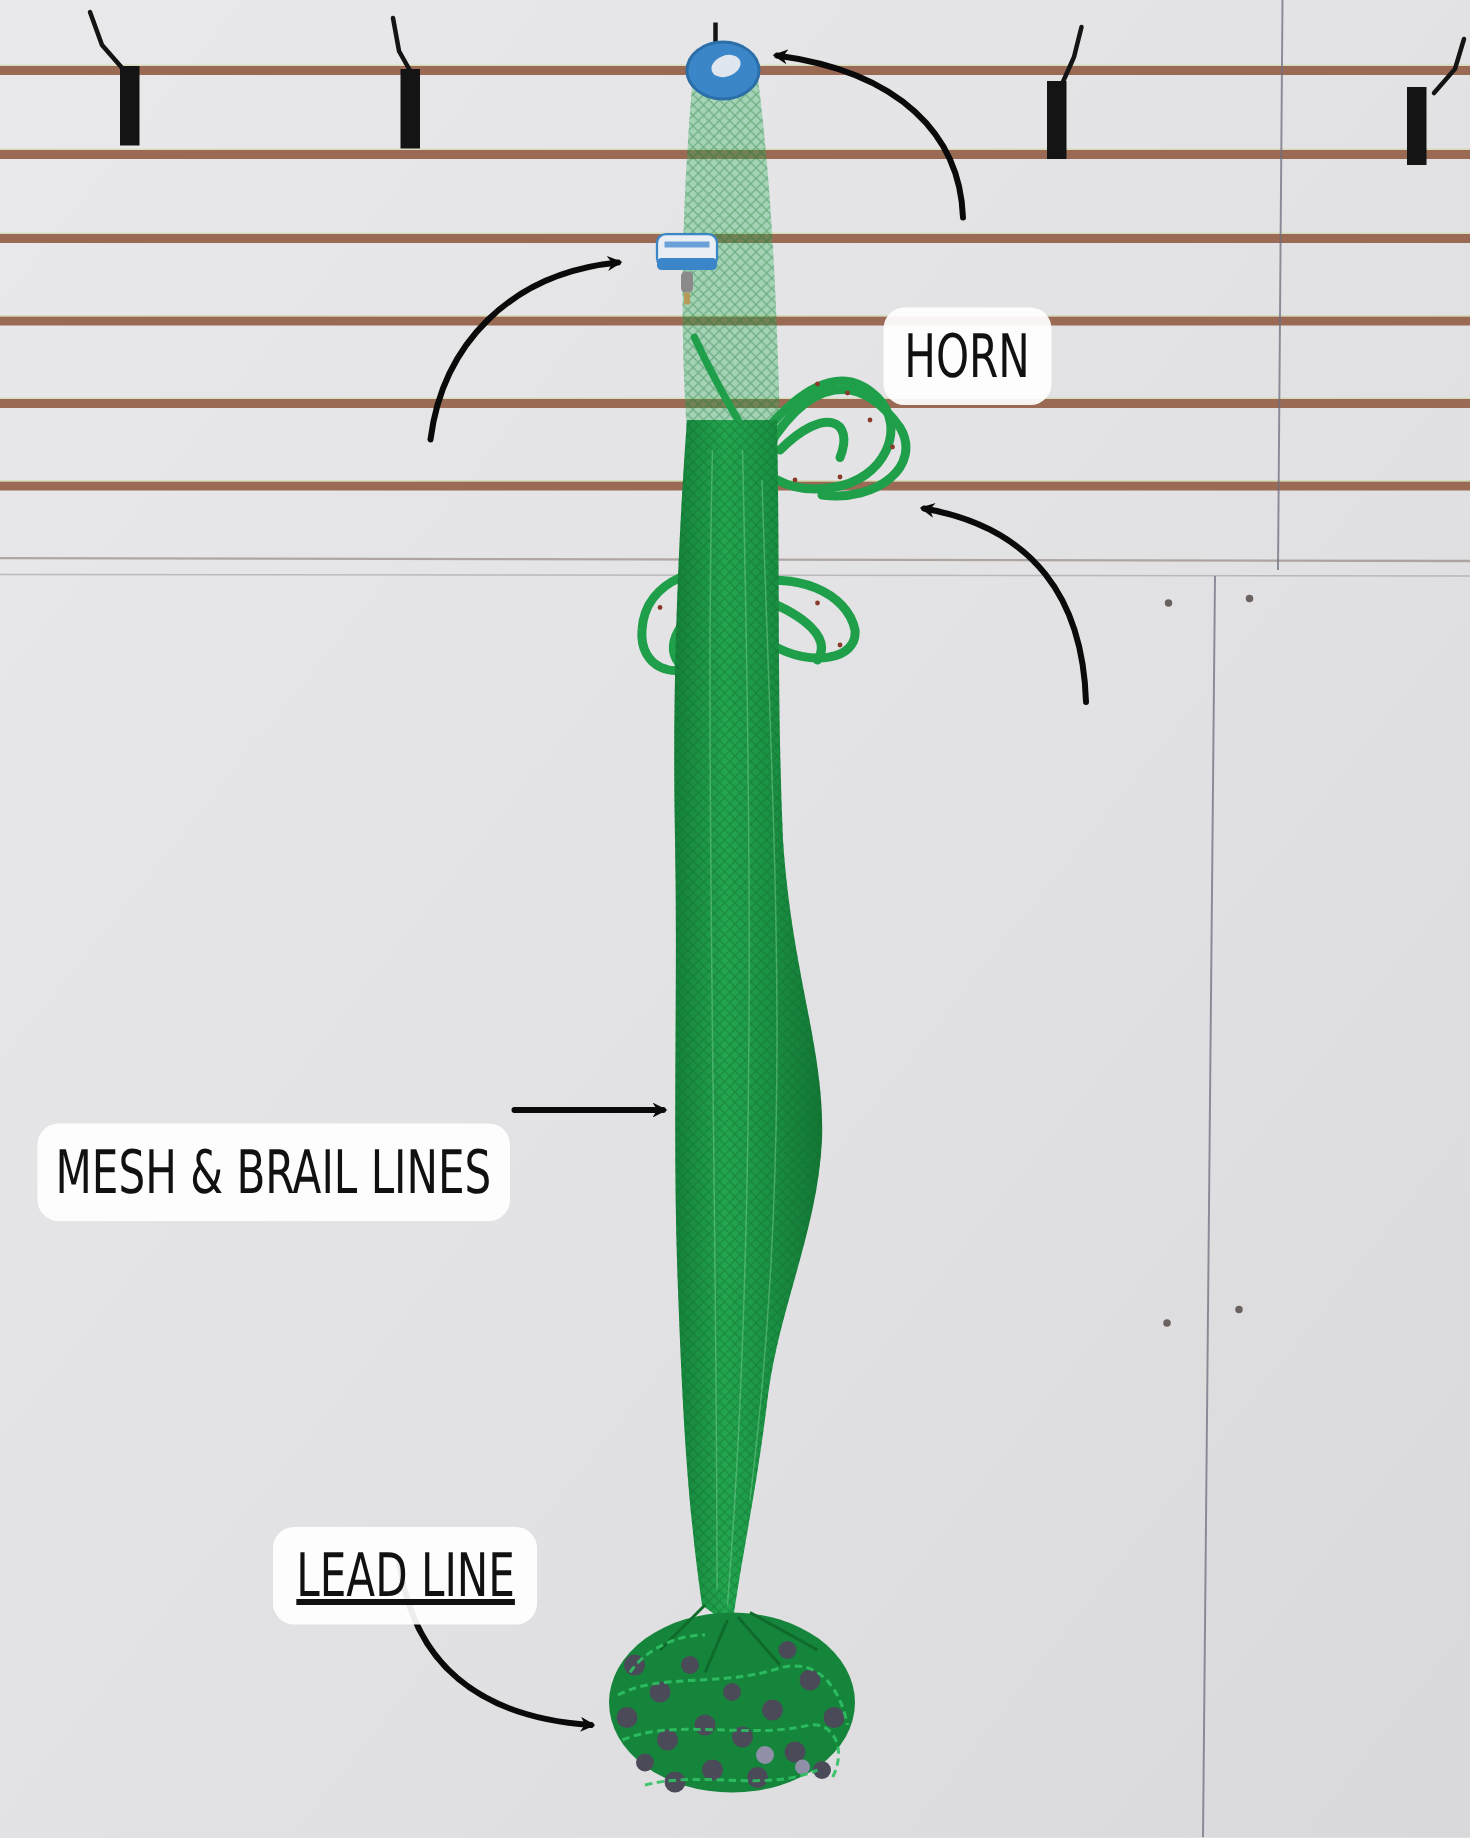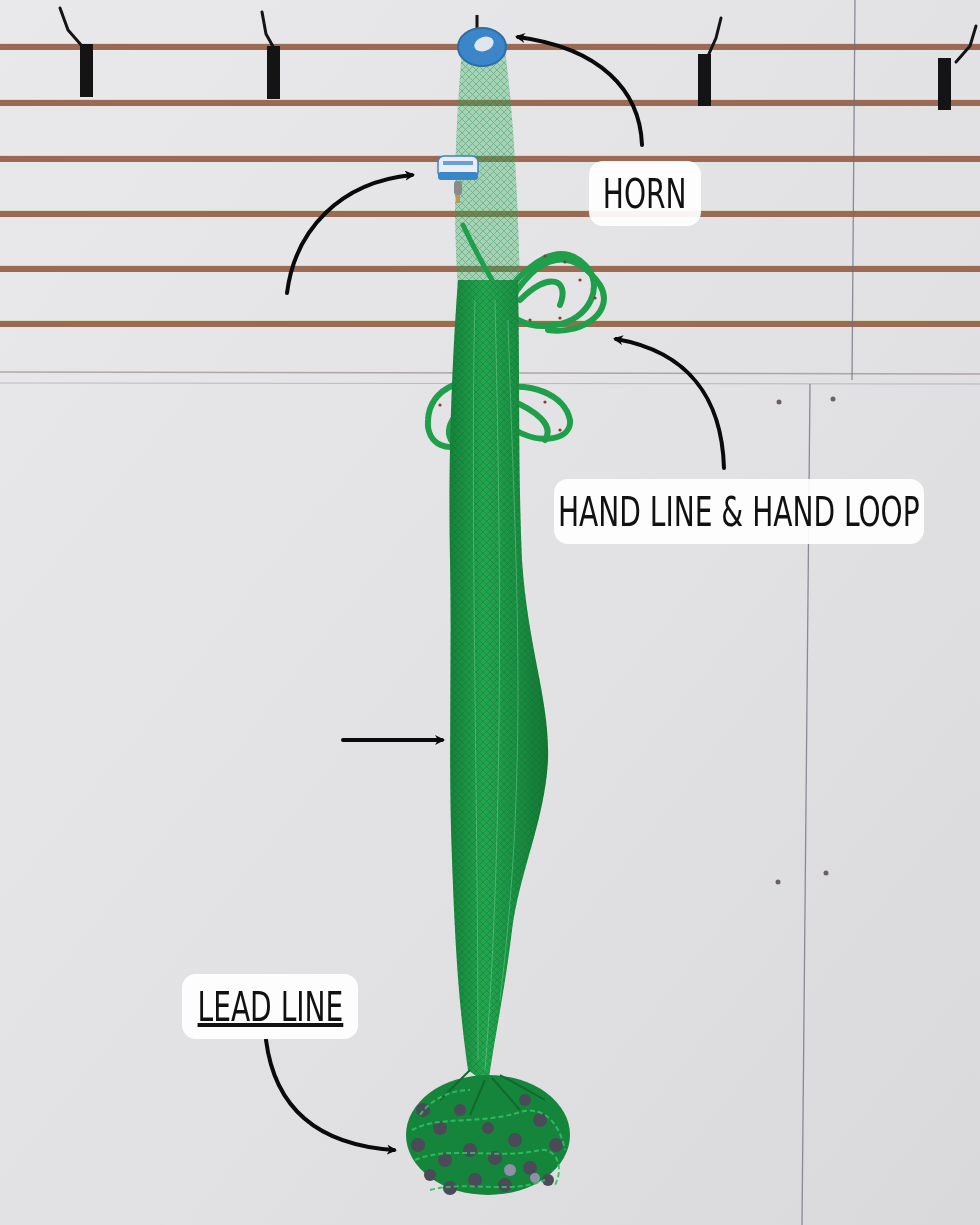--- a/index.html
+++ b/index.html
@@ -10,20 +10,21 @@
     position: absolute;
     background: rgba(255,255,255,0.93);
     border-radius: 14px;
     color: #111;
     font-family: "DejaVu Sans Condensed", "Liberation Sans Narrow", "Liberation Sans", sans-serif;
     font-weight: 500;
     letter-spacing: 0px;
     display: flex; align-items: center; justify-content: center;
     transform-origin: center;
     white-space: nowrap;
+    margin-top: 44px;
   }
   .label span { display: inline-block; transform: scaleX(0.78); transform-origin: center; }
 </style>
 </head>
 <body>
 
 <div class="stage">
 
   <svg class="scene" viewBox="0 0 980 1225" xmlns="http://www.w3.org/2000/svg">
     <defs>
@@ -182,22 +183,22 @@
       <path d="M343 740 L442 740" marker-end="url(#arrowHead)"></path>
       <path d="M266 1040 C275 1110 320 1145 394 1150" marker-end="url(#arrowHead)"></path>
     </g>
   </svg>
 
   <div class="label" style="left:589px; top:161px; width:112px; height:65px; font-size:40px;">
     <span>HORN</span>
   </div>
 
 
-  <div class="label" style="left:554px; top:479px; width:370px; height:65px; font-size:40px;">
-    <span>HAND LINE &amp; HAND LOOP</span>
+
+  <div class="label" style="left:25px; top:705px; width:315px; height:65px; font-size:40px;">
+    <span>MESH &amp; BRAIL LINES</span>
   </div>
-
 
   <div class="label" style="left:182px; top:974px; width:176px; height:65px; font-size:40px;text-decoration:underline;">
     <span>LEAD LINE</span>
   </div>
 
 </div>
 
 </body></html>

